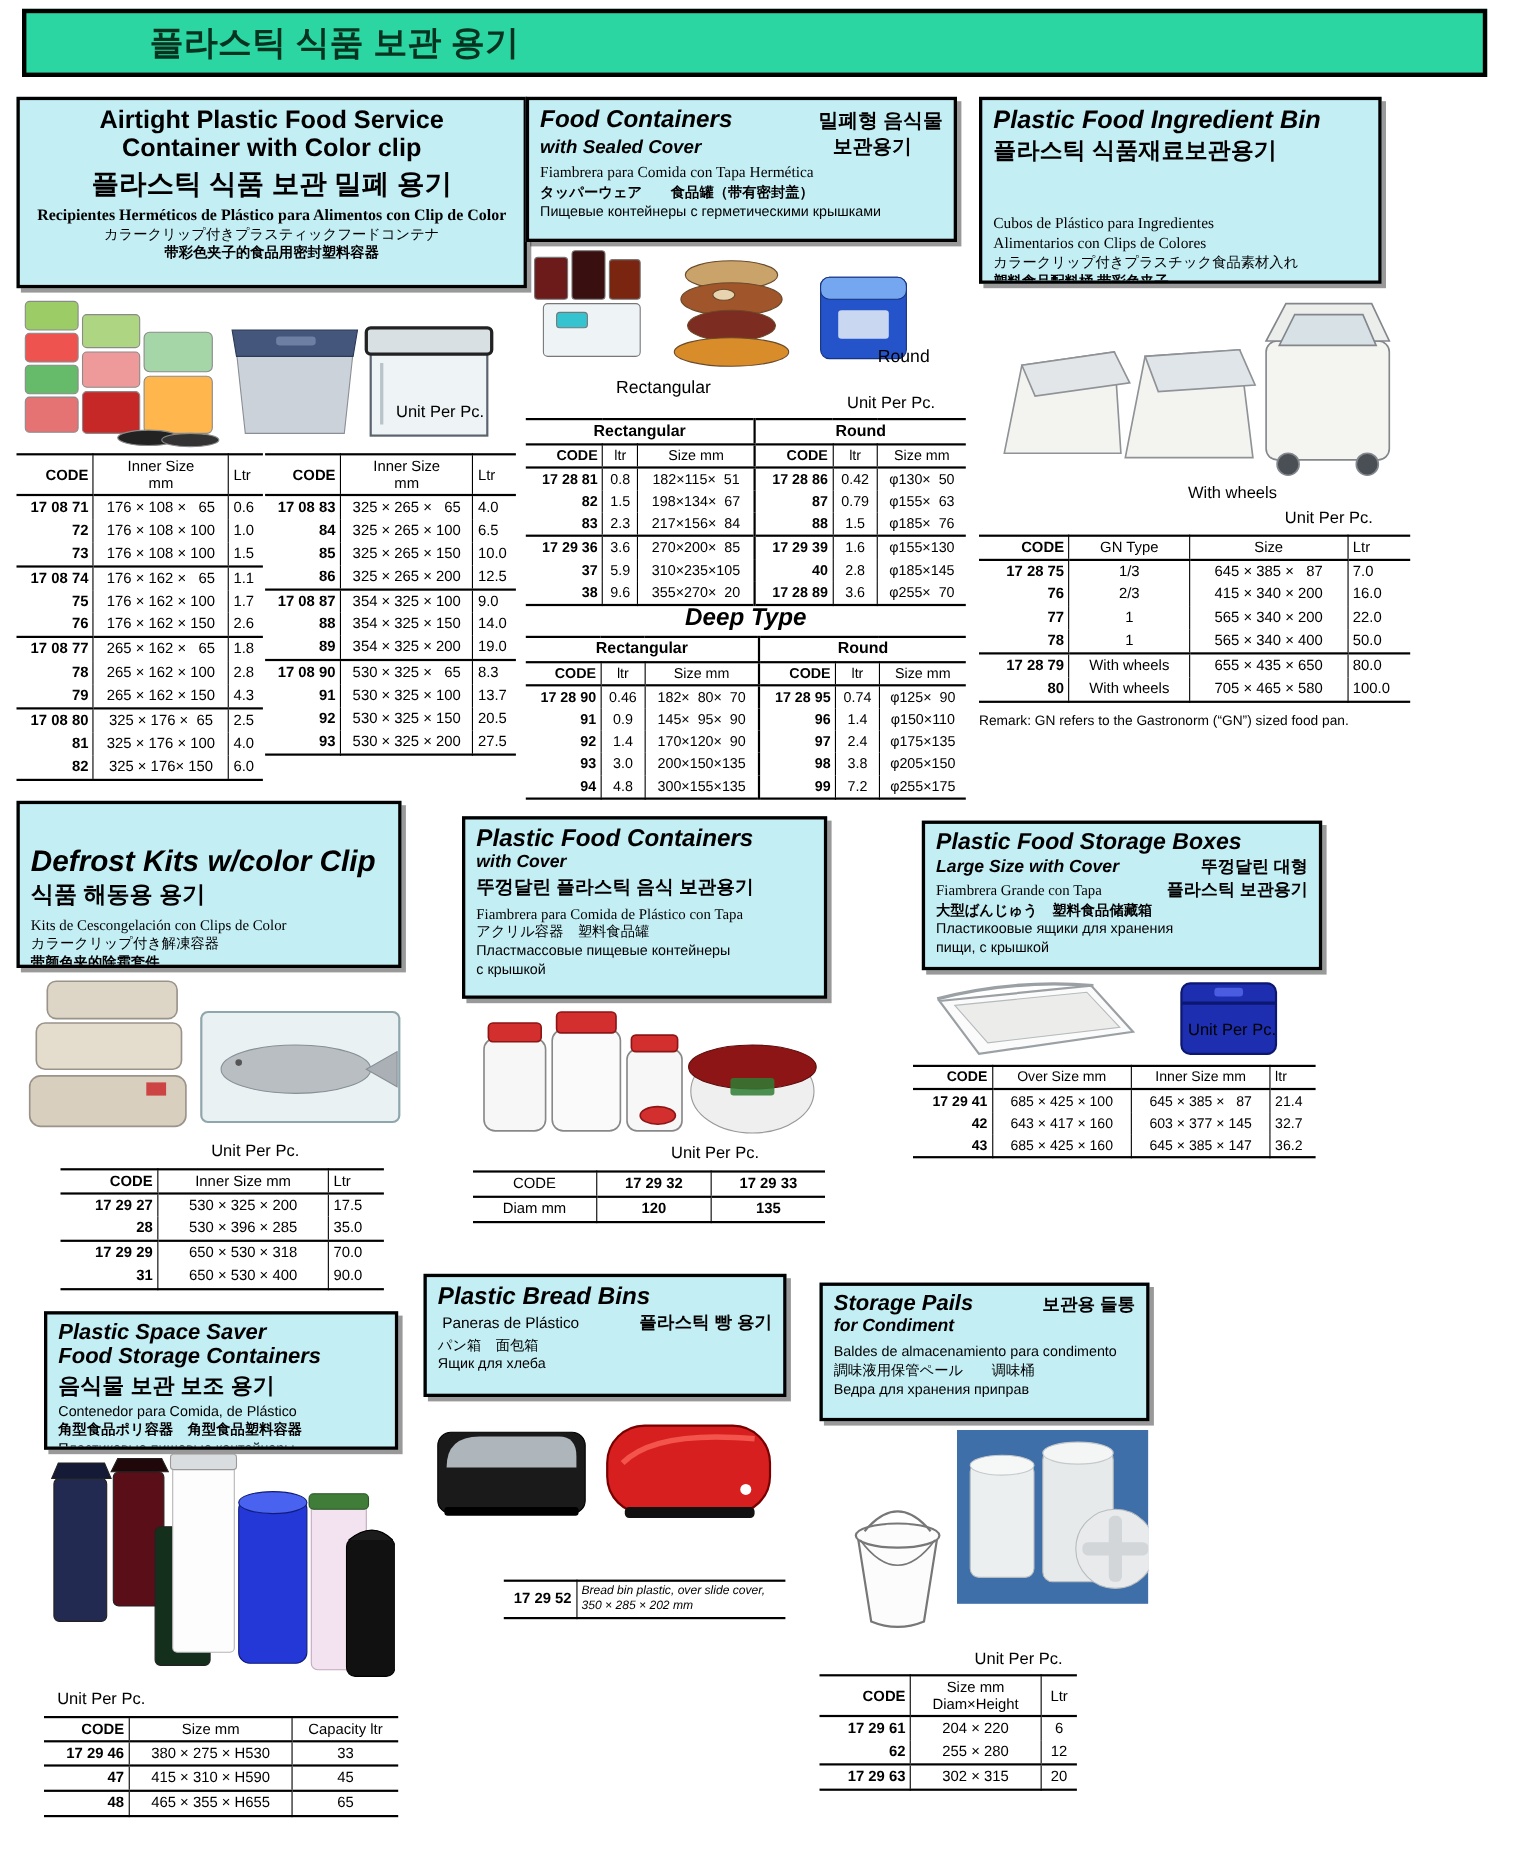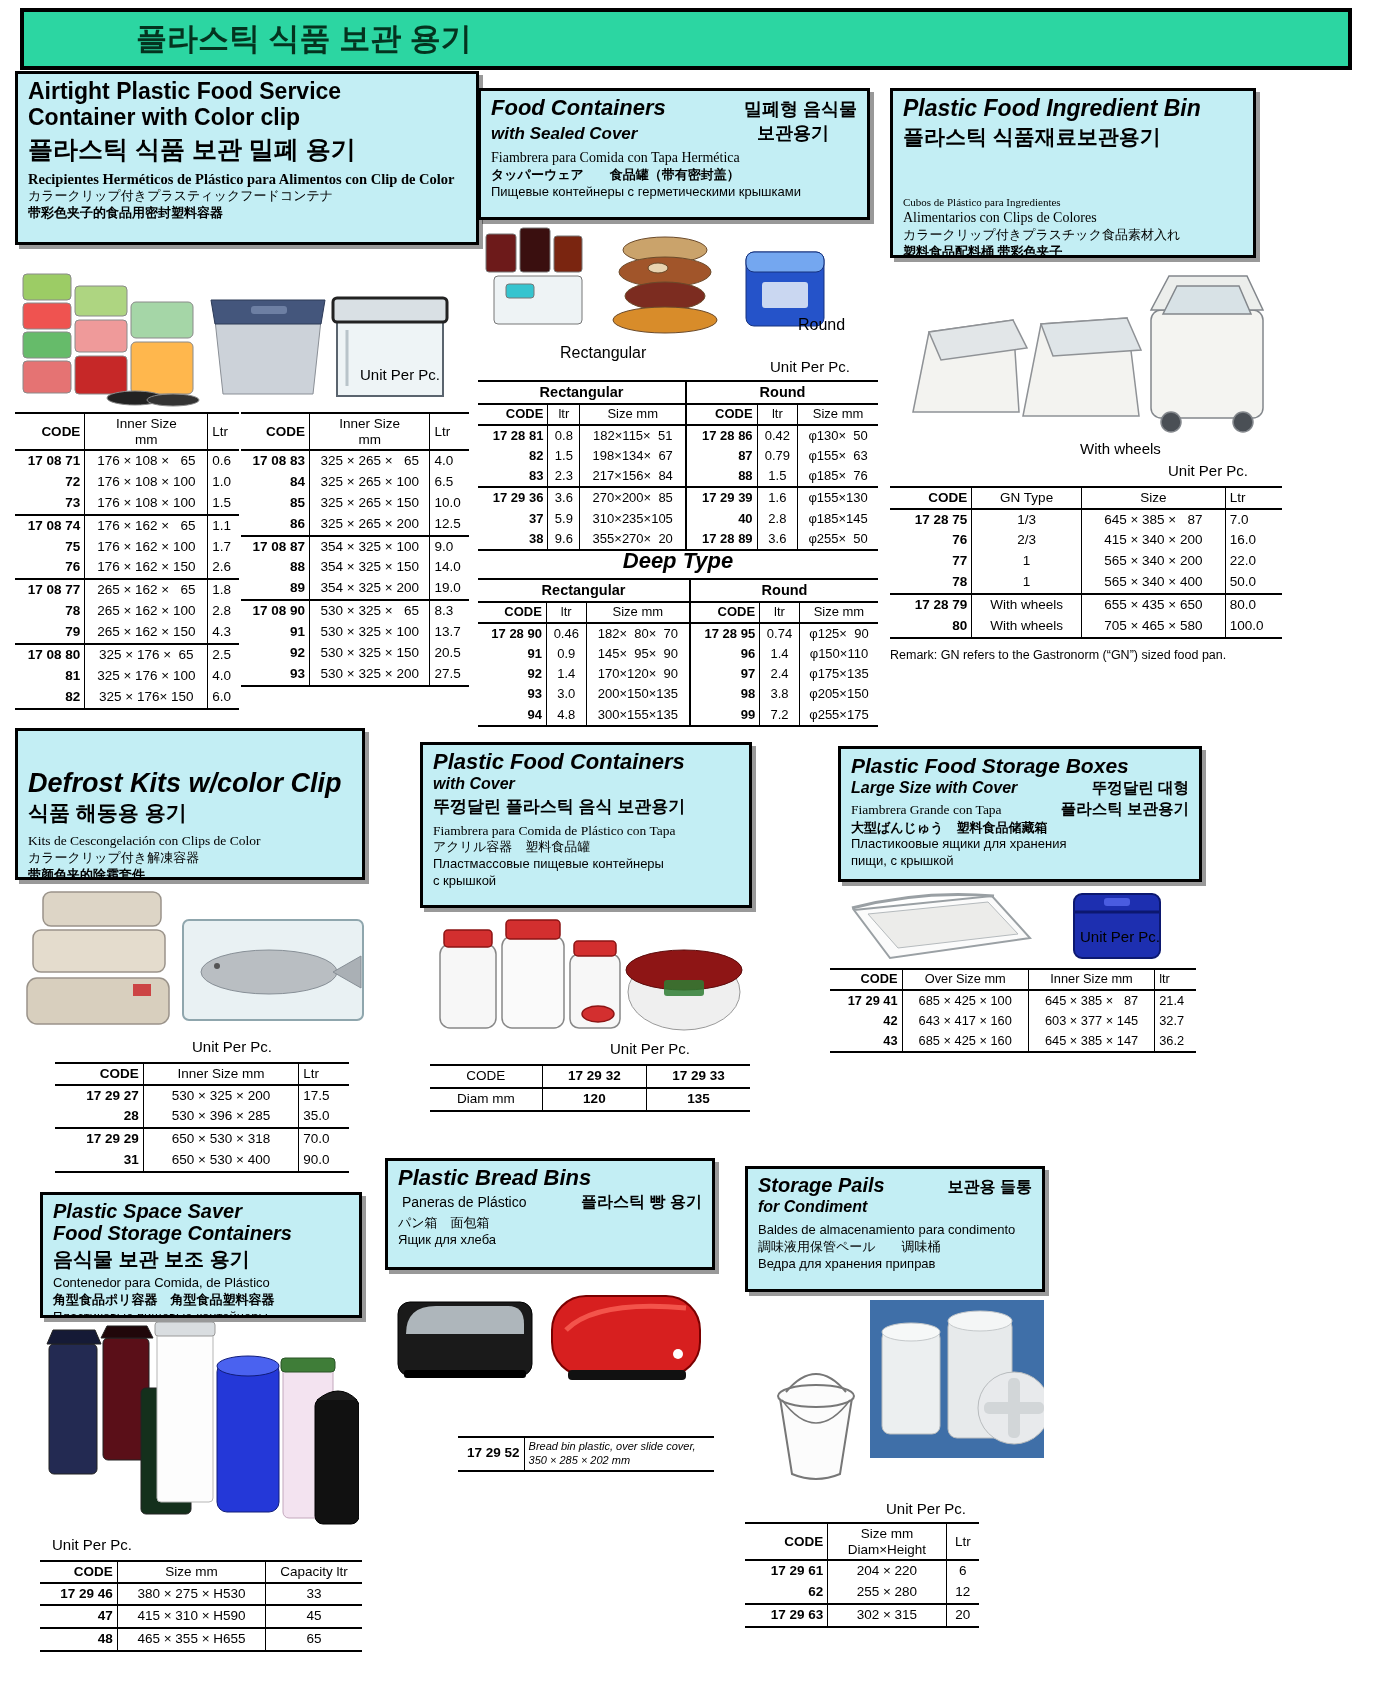--- a/index.html
+++ b/index.html
@@ -54,21 +54,21 @@
 
 <div class="page">
 
   
   <div class="banner" style="left:20px;top:8px;width:1332px;height:62px;position:absolute;">
     <span class="ko">플라스틱  식품 보관 용기</span>
   </div>
 
   
   <div class="sec">
-    <div class="hdr" style="left:15px;top:71px;width:464px;height:174px;">
+    <div class="hdr" style="left:15px;top:88px;width:464px;height:174px;text-align:center;">
       <div class="t-en">Airtight Plastic Food Service</div>
       <div class="t-en">Container with Color clip</div>
       <div class="t-ko" style="font-size:25px;margin:2px 0 4px 0;">플라스틱 식품 보관 밀폐 용기</div>
       <div class="sub serif b" style="font-size:14.5px;">Recipientes Herméticos de Plástico para Alimentos con Clip de Color</div>
       <div class="sub">カラークリップ付きプラスティックフードコンテナ</div>
       <div class="sub b">带彩色夹子的食品用密封塑料容器</div>
     </div>
 
     <svg class="photo" style="left:15px;top:266px;" width="450" height="142" viewBox="0 0 450 142">
       <g stroke="#8a8a8a" stroke-width="1">
@@ -331,21 +331,21 @@
               <td class="code divXL">40</td>
               <td class="ctr divL">2.8</td>
               <td class="size divL">φ185×145</td>
             </tr>
             <tr>
               <td class="code">38</td>
               <td class="ctr divL">9.6</td>
               <td class="size divL">355×270×  20</td>
               <td class="code divXL">17 28 89</td>
               <td class="ctr divL">3.6</td>
-              <td class="size divL">φ255×  50</td>
+              <td class="size divL">φ255×  70</td>
             </tr>
           </tbody>
         </table>
       </div>
     <div class="deep-title" style="left:478px;top:548px;width:400px;">Deep Type</div>
     <div class="tbl" id="tbl-food-deep" style="left:478px;top:578px;width:400px;">
         <table class="dtable">
           <tbody>
             <tr class="suprow">
               <th class="" colspan="3">Rectangular</th>
@@ -402,21 +402,21 @@
           </tbody>
         </table>
       </div>
   </div>
 
   
   <div class="sec">
     <div class="hdr" style="left:890px;top:88px;width:366px;height:170px;">
       <div class="t-en it" style="font-size:23px;">Plastic Food Ingredient Bin</div>
       <div class="t-ko" style="font-size:21px;margin:1px 0 4px 0;">플라스틱 식품재료보관용기</div>
-      <div class="sub serif" style="font-size:11px;margin-top:44px;">Cubos de Plástico para Ingredientes</div>
+      <div class="sub serif" style="font-size:14px;margin-top:44px;">Cubos de Plástico para Ingredientes</div>
       <div class="sub serif" style="font-size:14px;">Alimentarios con Clips de Colores</div>
       <div class="sub">カラークリップ付きプラスチック食品素材入れ</div>
       <div class="sub b">塑料食品配料桶  带彩色夹子</div>
     </div>
 
     <svg class="photo" style="left:895px;top:262px;" width="382" height="172" viewBox="0 0 382 172">
       <g stroke="#8f9296" stroke-width="1.5">
         <polygon points="18,150 34,70 118,58 124,150" fill="#f3f3f0"></polygon>
         <polygon points="34,70 118,58 132,86 46,98" fill="#e2e6e8"></polygon>
         <polygon points="128,154 146,62 232,56 244,154" fill="#f3f3f0"></polygon>

